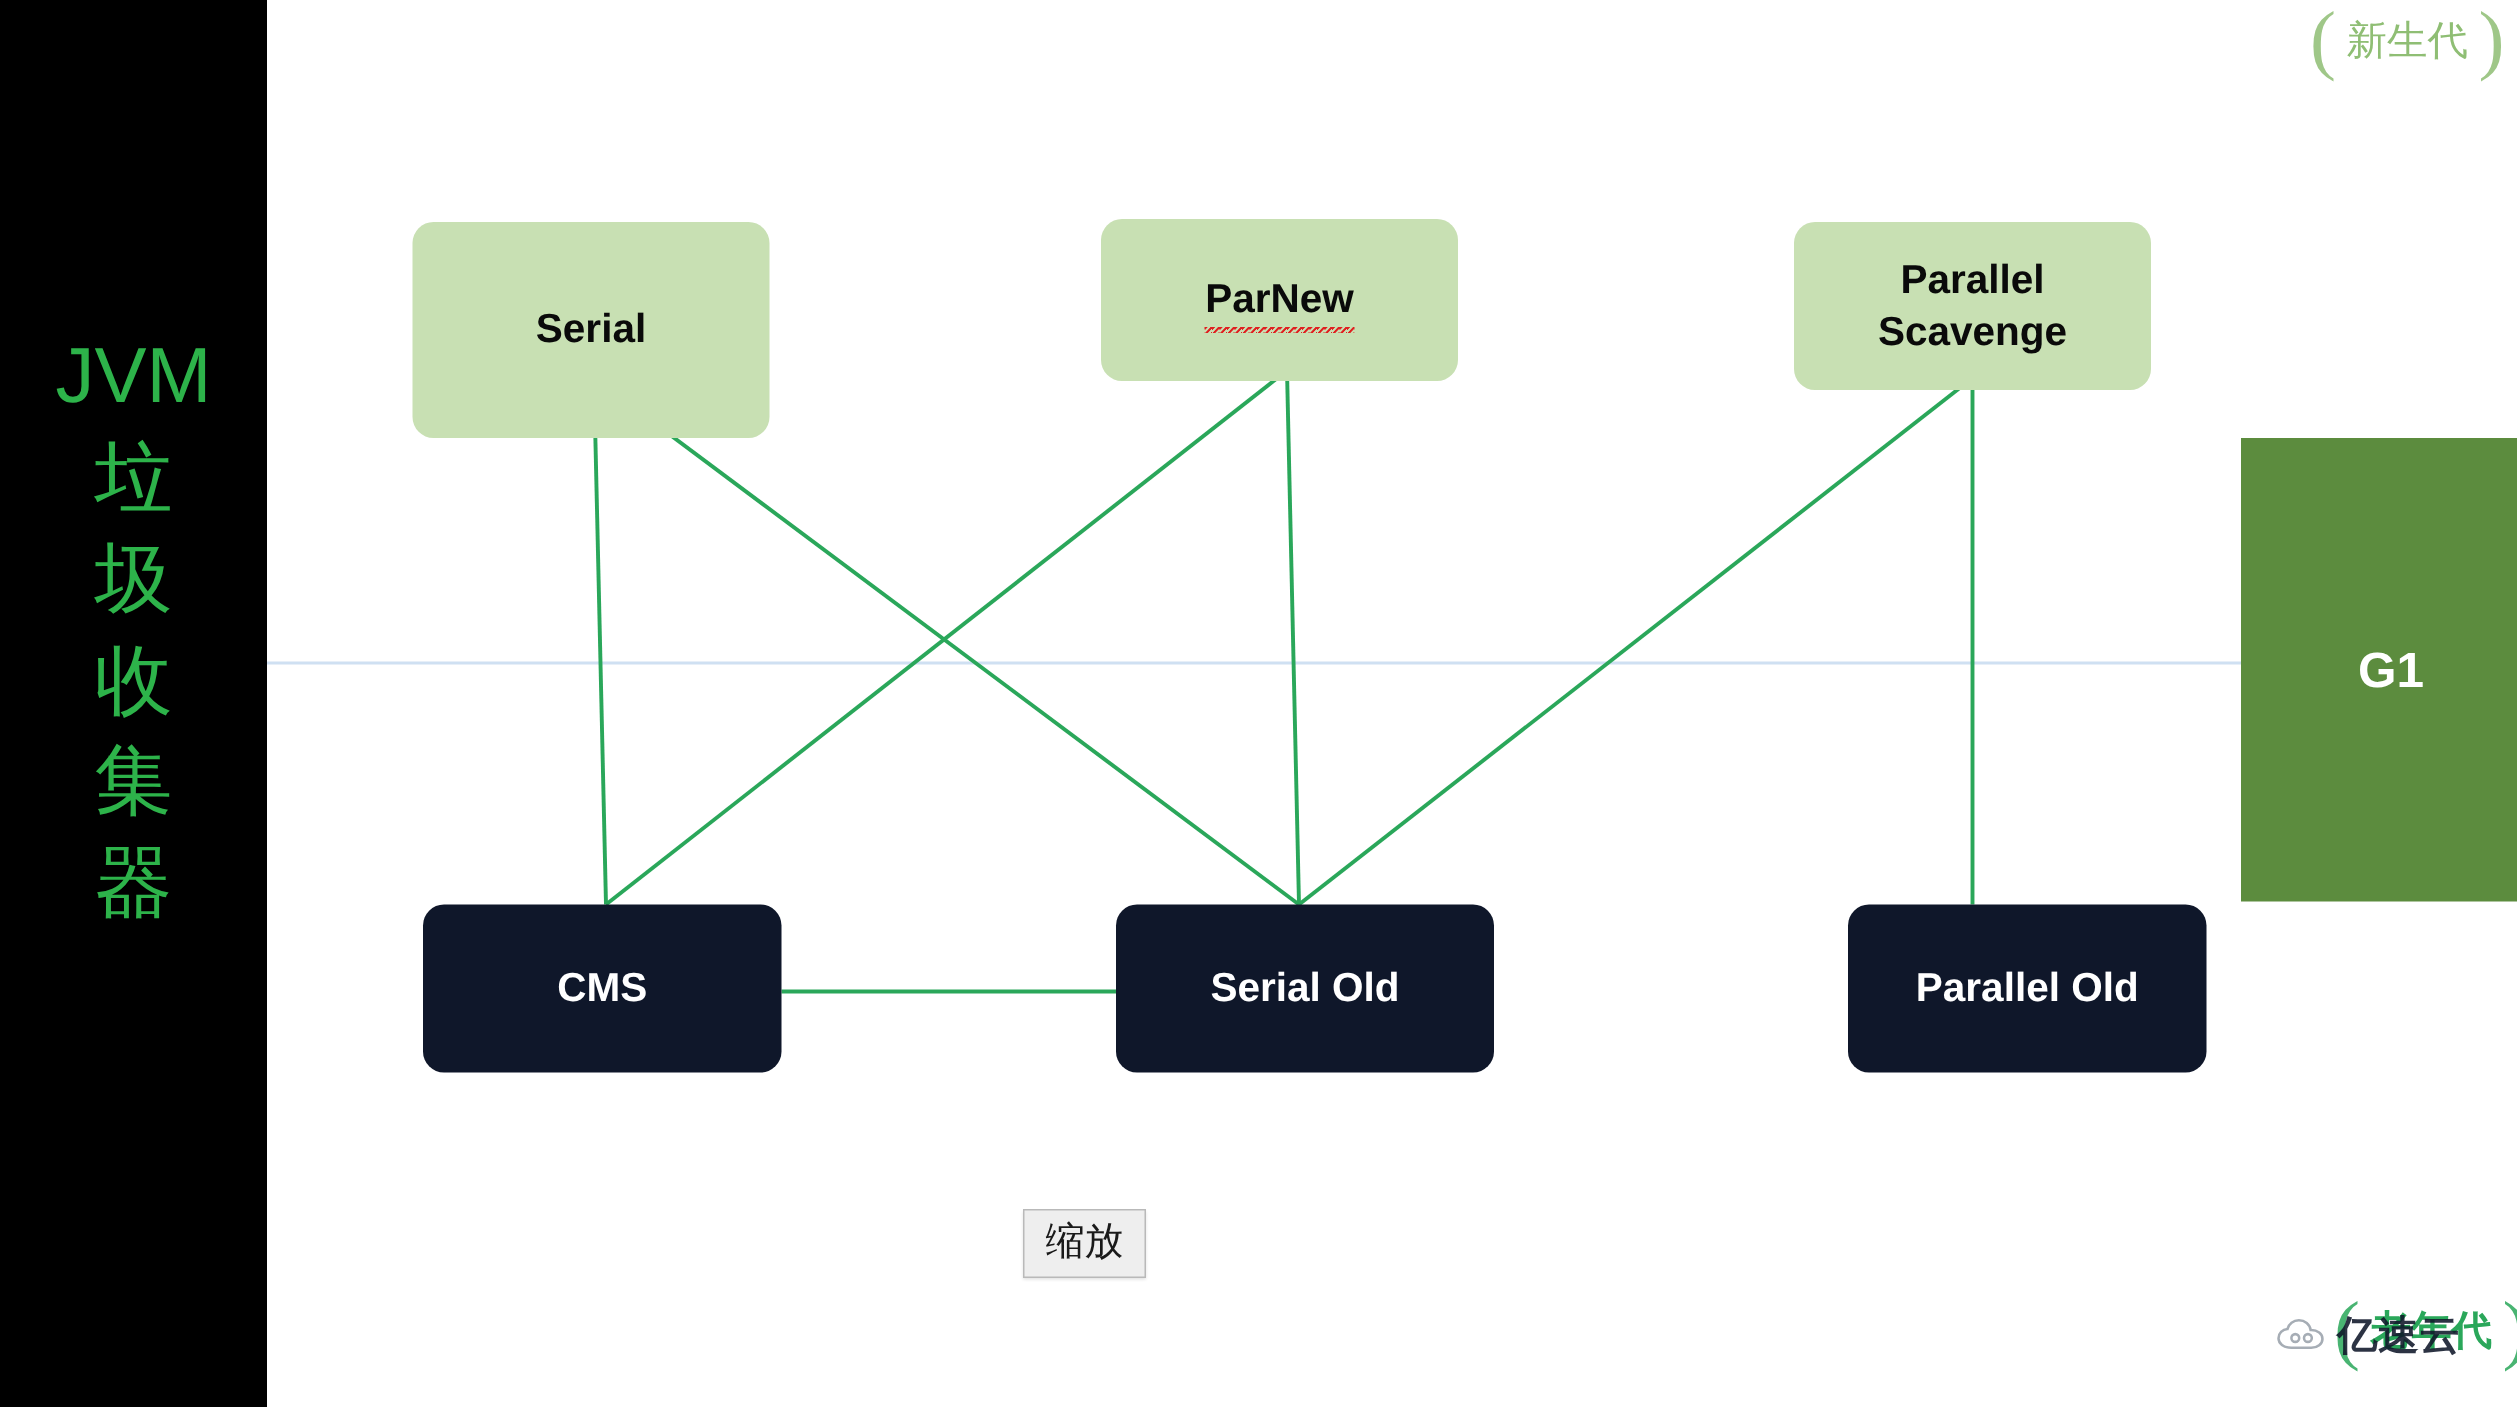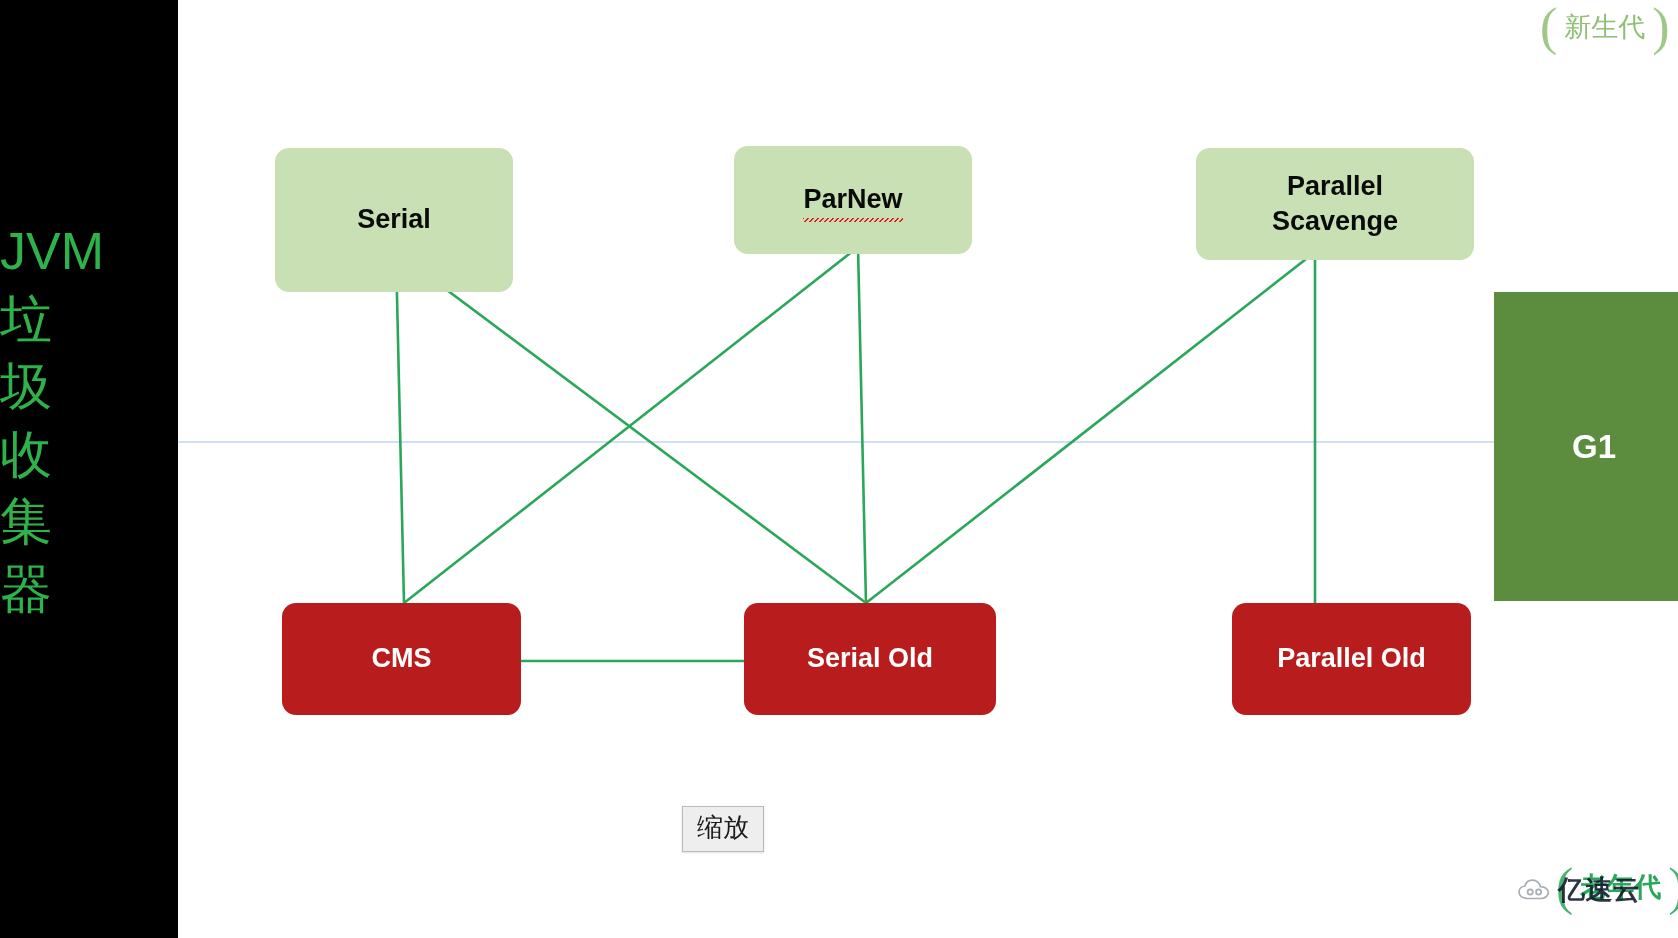--- a/index.html
+++ b/index.html
@@ -28,21 +28,21 @@
     width: 178px;
     height: 938px;
     background: #000000;
     z-index: 30;
   }
   #sidebar-title {
     position: absolute;
     left: 0;
     top: 218px;
     width: 178px;
-    text-align: left;
+    text-align: center;
     color: #2db34a;
     font-size: 52px;
     line-height: 1.30;
     font-weight: 400;
     letter-spacing: 0px;
     font-family: "Liberation Sans", "DejaVu Sans", sans-serif;
     white-space: pre-line;
   }
 
   
@@ -90,21 +90,21 @@
   }
   .node-young {
     background: #c8e0b3;
     border-radius: 14px;
     color: #0a0a0a;
     font-weight: bold;
     font-size: 27px;
     line-height: 1.30;
   }
   .node-old {
-    background: #b91c1c;
+    background: #0f172a;
     border-radius: 14px;
     color: #ffffff;
     font-weight: bold;
     font-size: 27px;
     line-height: 1.30;
   }
   .node-g1 {
     background: #5c8c3e;
     border-radius: 0px;
     color: #ffffff;
@@ -235,21 +235,21 @@
   </svg>
 
   <div class="node node-young" style="left:275px; top:148px; width:238px; height:144px;">
     <span>Serial</span>
   </div>
 
   <div class="node node-young" style="left:734px; top:146px; width:238px; height:108px;">
     <span class="spell-error">ParNew</span>
   </div>
 
-  <div class="node node-young" style="left:1196px; top:148px; width:278px; height:112px; white-space:pre-line;">
+  <div class="node node-young" style="left:1196px; top:148px; width:238px; height:112px; white-space:pre-line;">
     <span>Parallel
 Scavenge</span>
   </div>
 
   <div class="node node-old" style="left:282px; top:603px; width:239px; height:112px;">
     <span>CMS</span>
   </div>
 
   <div class="node node-old" style="left:744px; top:603px; width:252px; height:112px;">
     <span>Serial Old</span>

